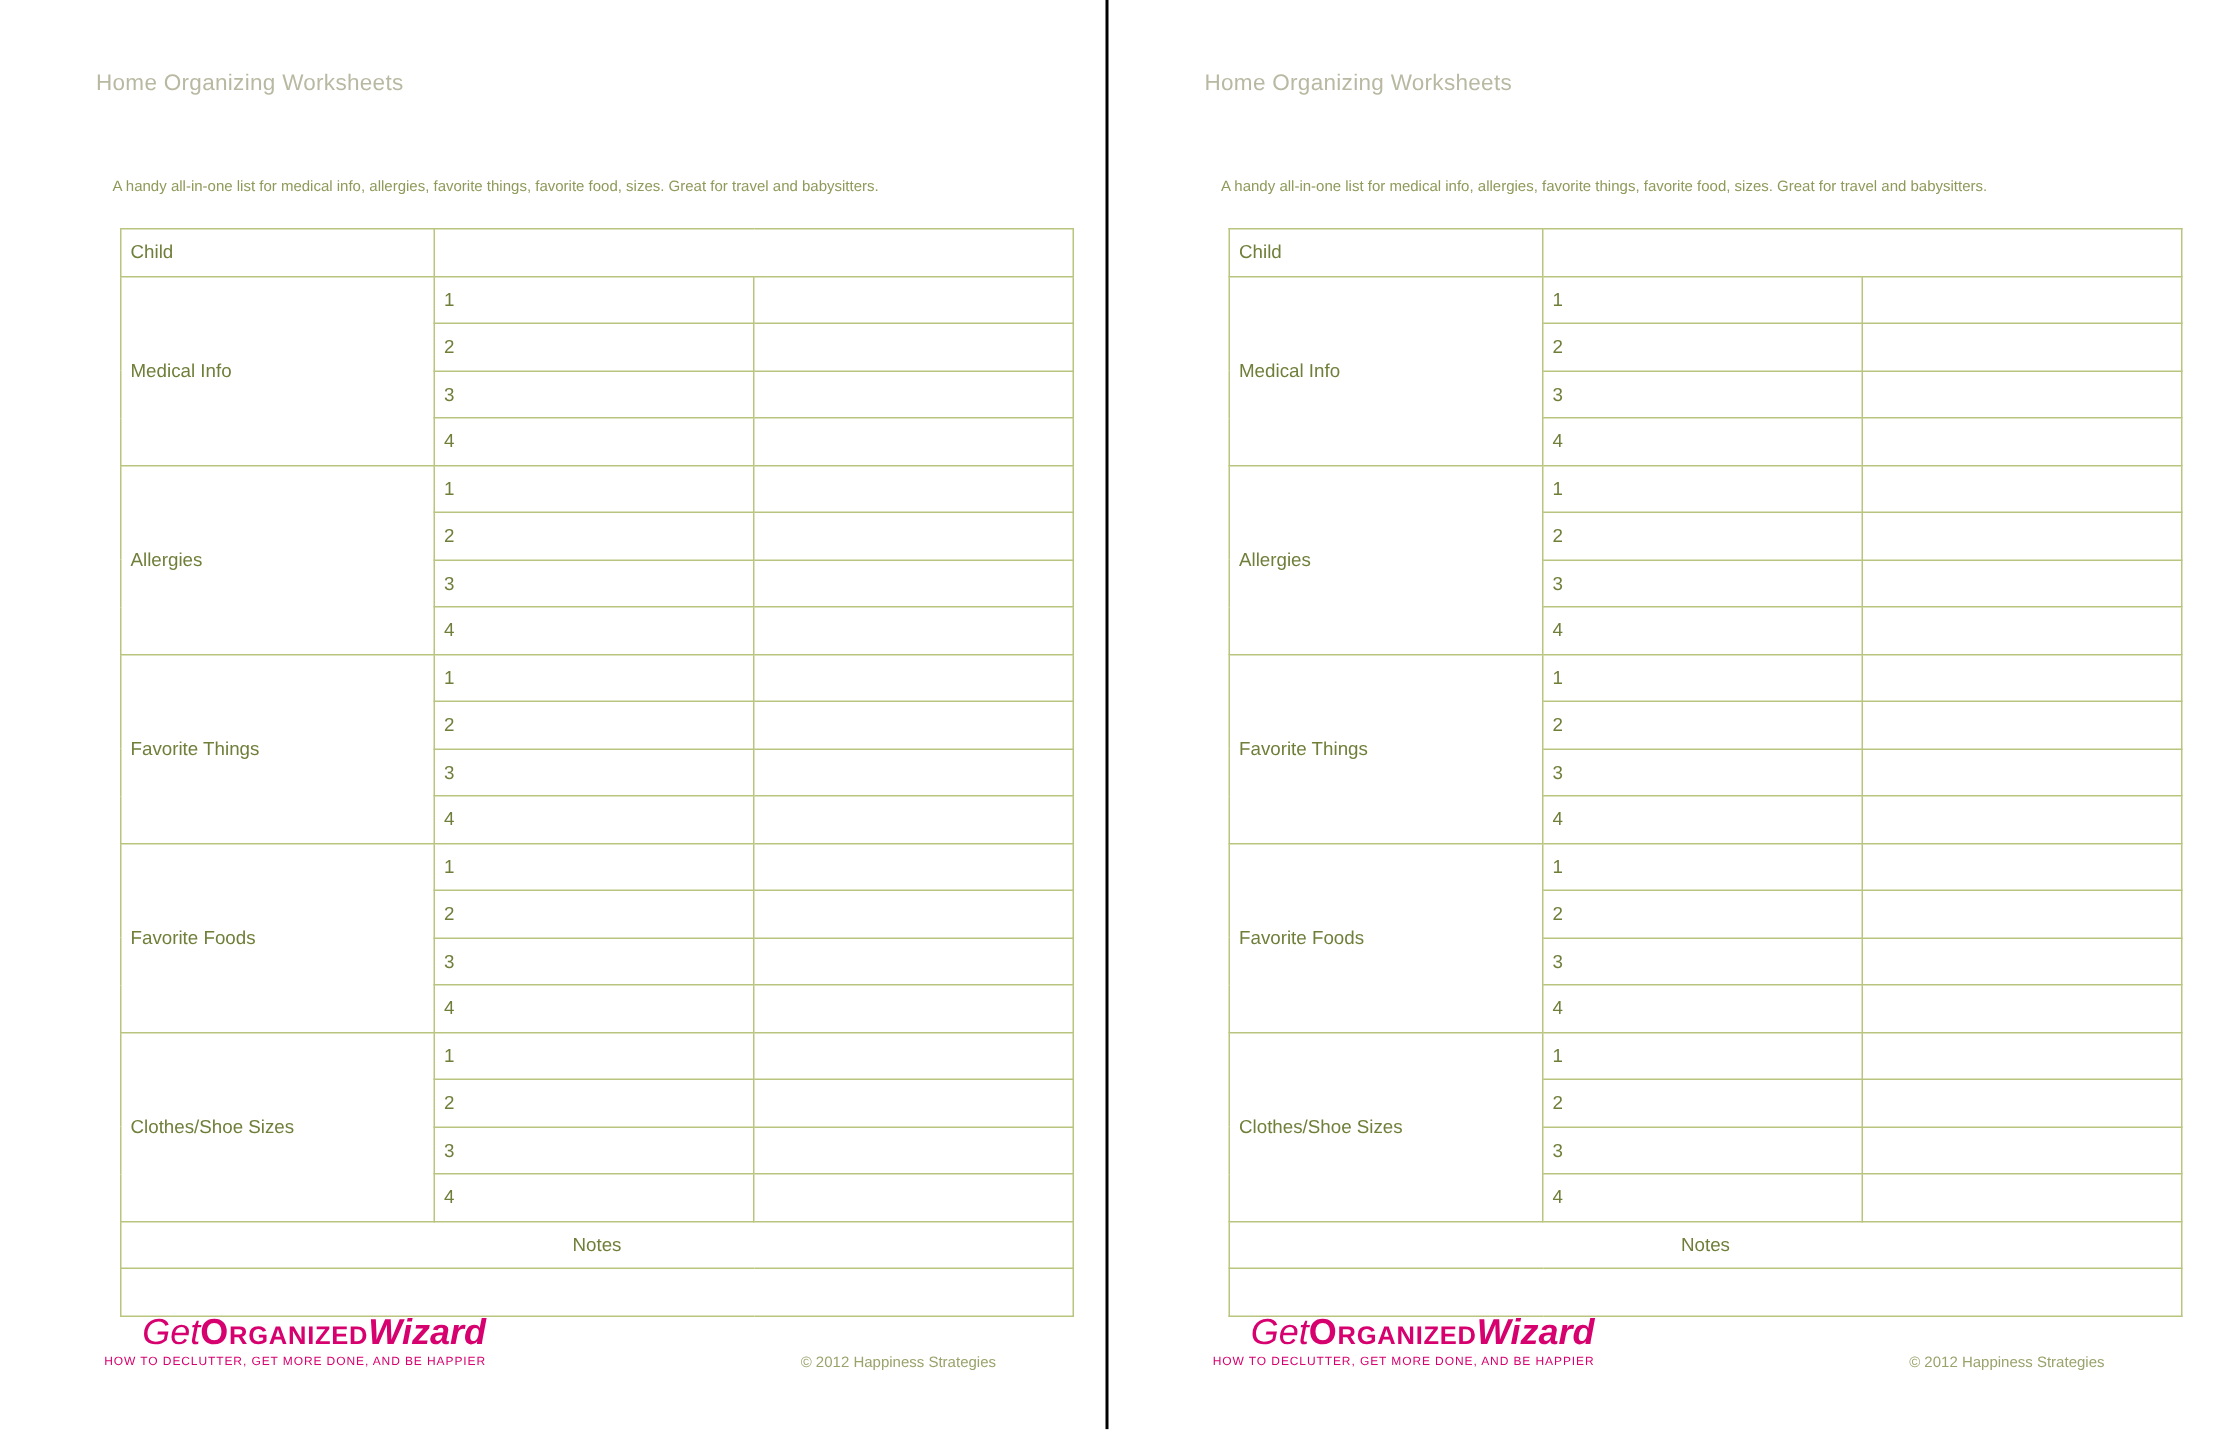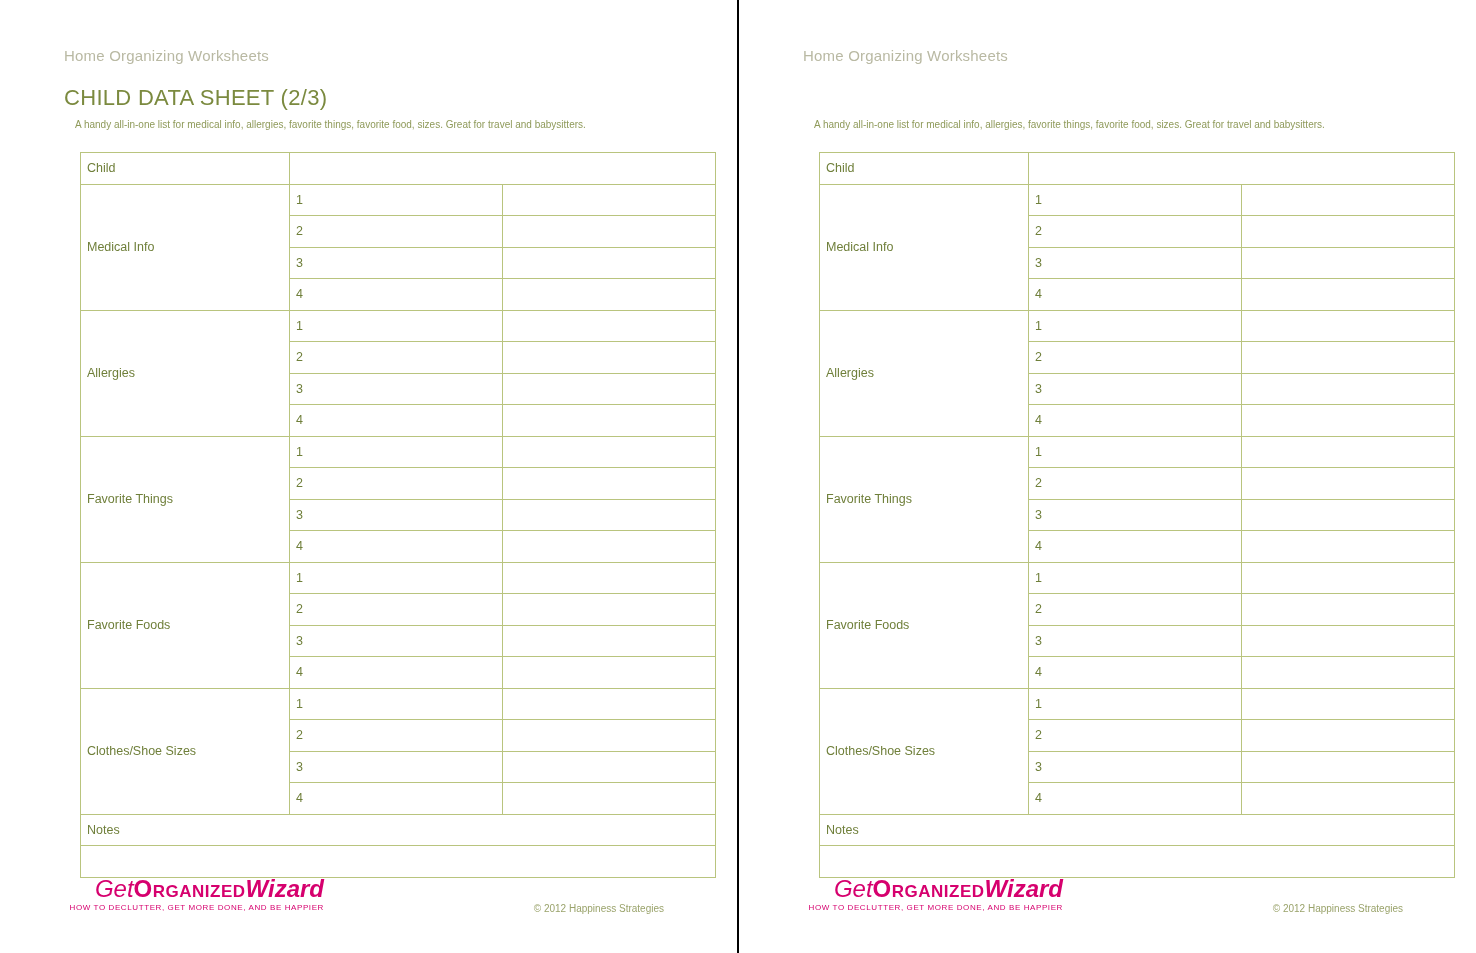--- a/index.html
+++ b/index.html
@@ -104,20 +104,21 @@
     width: 196px;
   }
   td.child-value {
     width: 413px;
   }
   td.notes-label {
     height: 26px;
     border-bottom: none;
     vertical-align: top;
     padding-top: 5px;
+    text-align: center;
   }
   td.notes-body {
     height: 46px;
     border-top: none;
   }
 
   .footer-logo {
     position: absolute;
     left: 0;
     top: 876px;
@@ -152,21 +153,20 @@
   }
 </style>
 </head>
 <body>
 
 <div id="page">
 
   <div class="sheet sheet-left">
     <div class="sheet-inner">
       <div class="kicker">Home Organizing Worksheets</div>
-      <div class="title">CHILD DATA SHEET (2/3)</div>
       <div class="subtitle">A handy all-in-one list for medical info, allergies, favorite things, favorite food, sizes. Great for travel and babysitters.</div>
 
       <table class="data">
         <tbody>
           <tr>
             <td class="child-label">Child</td>
             <td class="child-value" colspan="2"></td>
           </tr>
 
           <tr>

